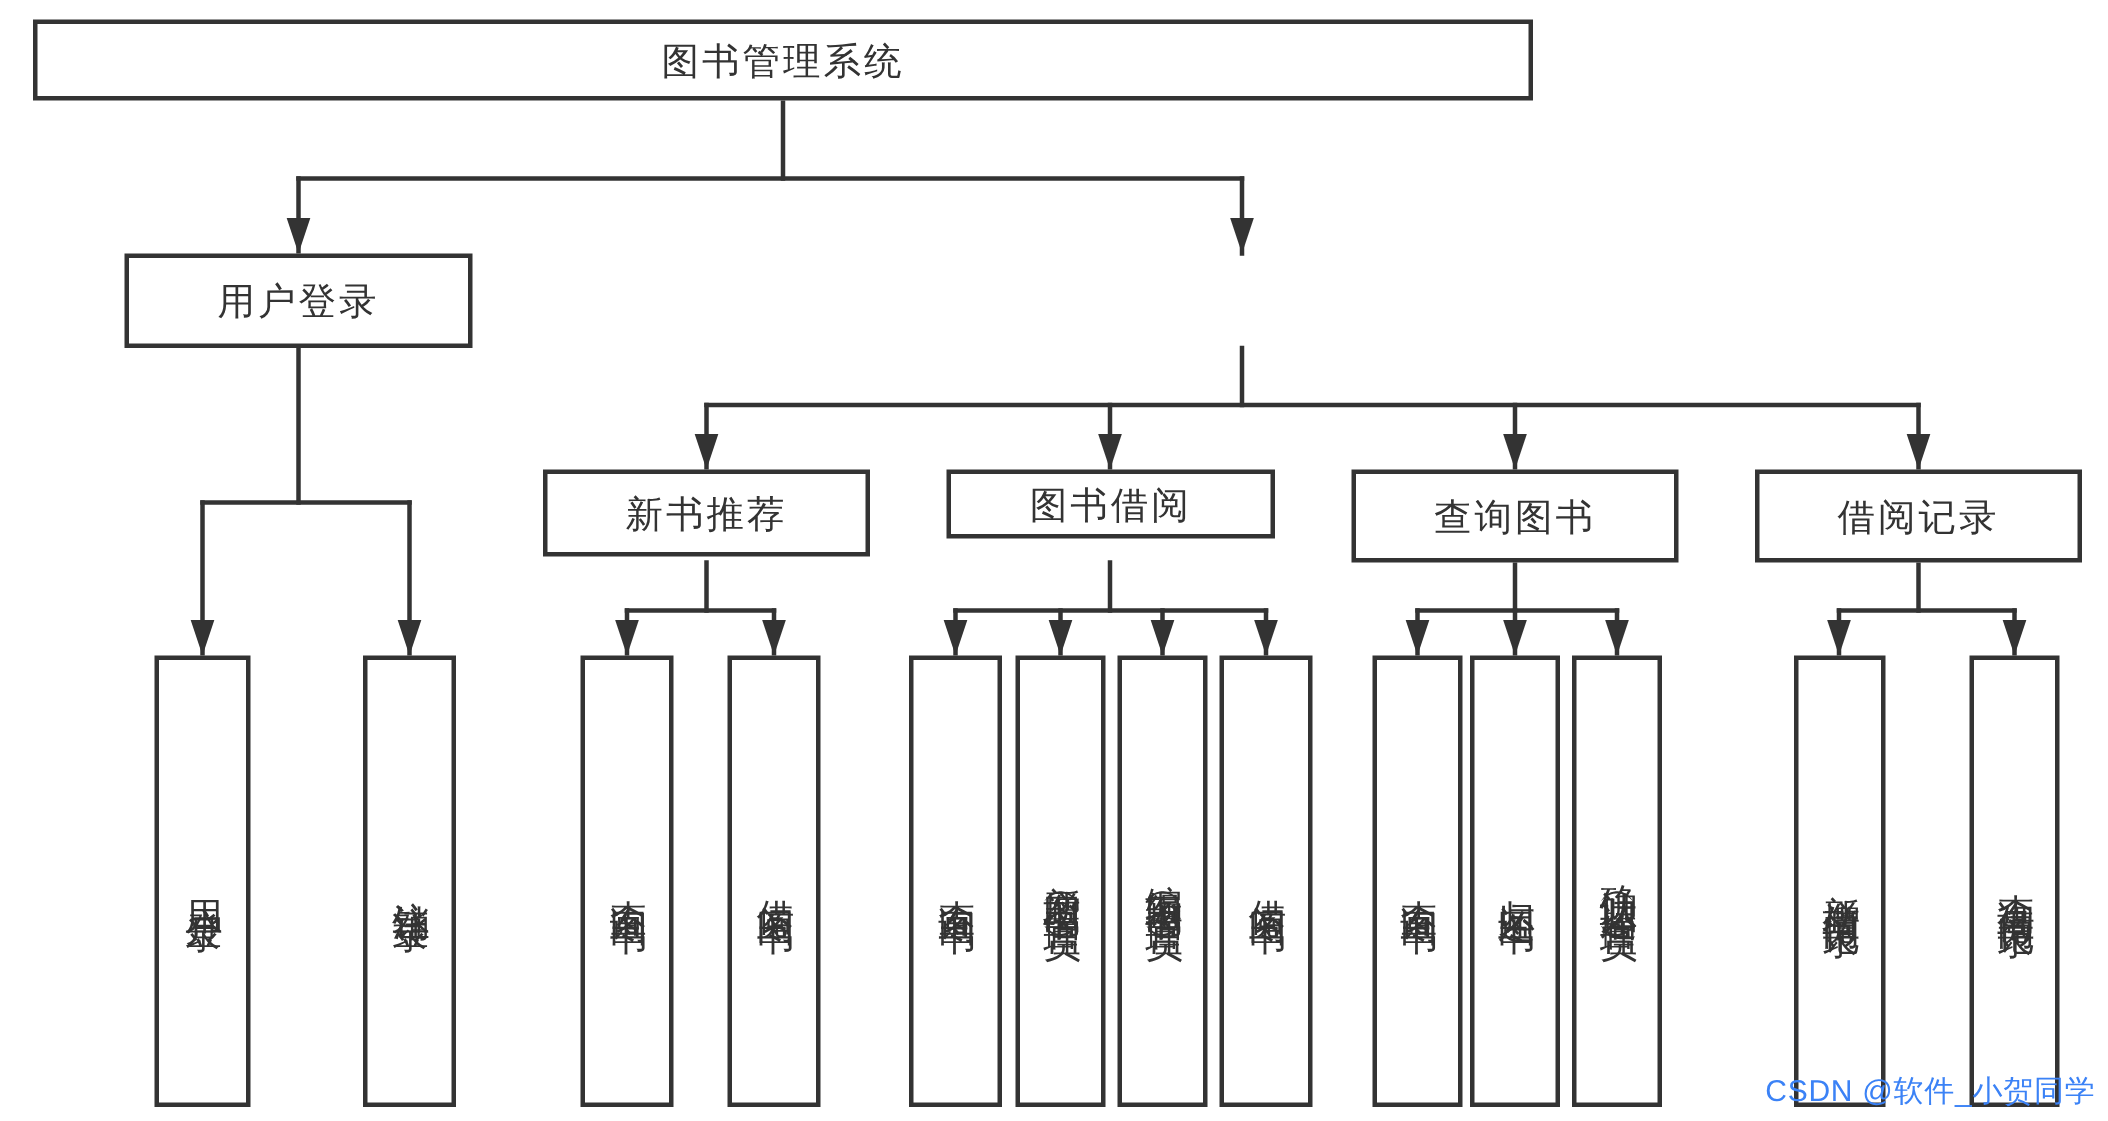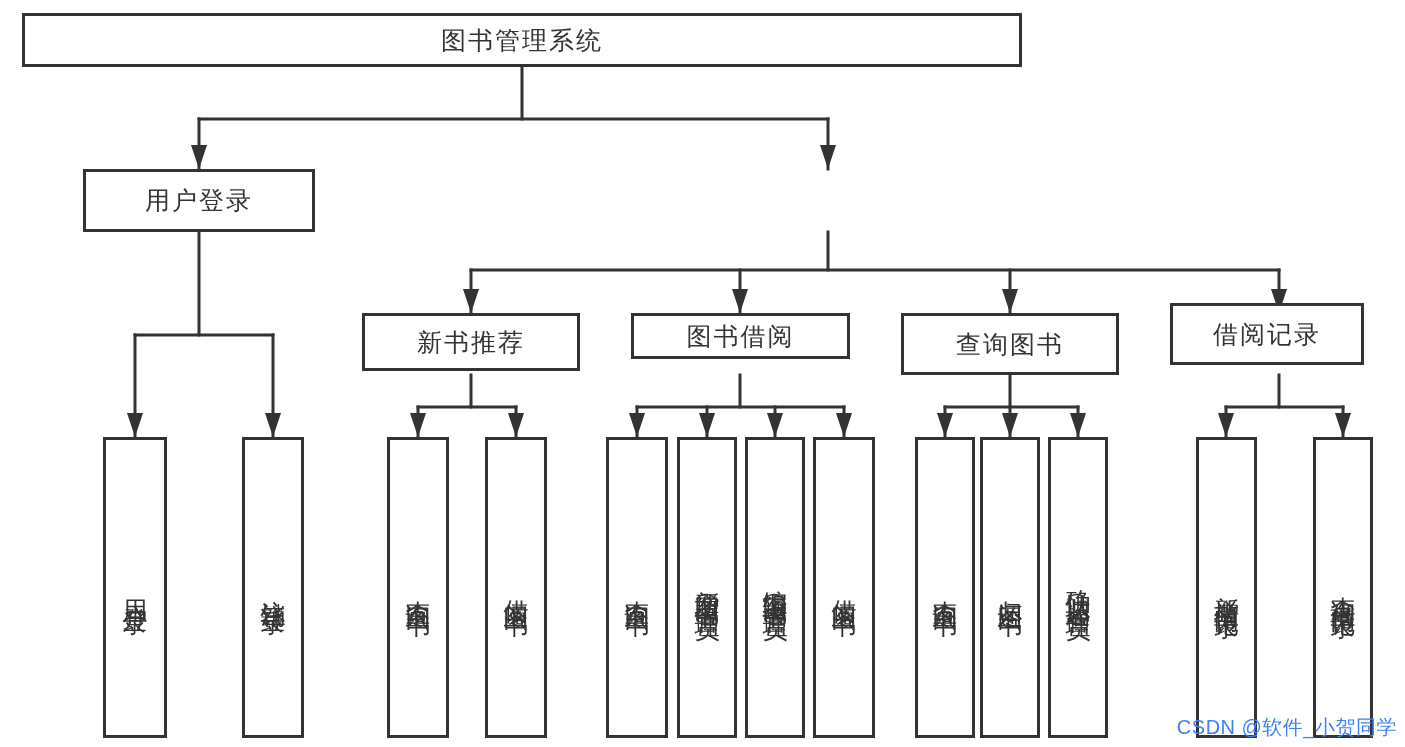--- a/index.html
+++ b/index.html
@@ -103,21 +103,21 @@
     </g>
   </svg>
 
   <div class="node h" style="left:22px;top:13px;width:1000px;height:54px">图书管理系统</div>
 
   <div class="node h" style="left:83px;top:169px;width:232px;height:63px">用户登录</div>
 
   <div class="node h" style="left:362px;top:313px;width:218px;height:58px">新书推荐</div>
   <div class="node h" style="left:631px;top:313px;width:219px;height:46px">图书借阅</div>
   <div class="node h" style="left:901px;top:313px;width:218px;height:62px">查询图书</div>
-  <div class="node h" style="left:1170px;top:303px;width:194px;height:62px">借阅记录</div>
+  <div class="node h" style="left:1170px;top:313px;width:218px;height:62px">借阅记录</div>
 
   <div class="node v" style="left:103px;width:64px">用户登录</div>
   <div class="node v" style="left:242px;width:62px">注销登录</div>
 
   <div class="node v" style="left:387px;width:62px">查询图书</div>
   <div class="node v" style="left:485px;width:62px">借阅图书</div>
 
   <div class="node v" style="left:606px;width:62px">查询图书</div>
   <div class="node v" style="left:677px;width:60px">新增图书（管理员）</div>
   <div class="node v" style="left:745px;width:60px">编辑图书（管理员）</div>

